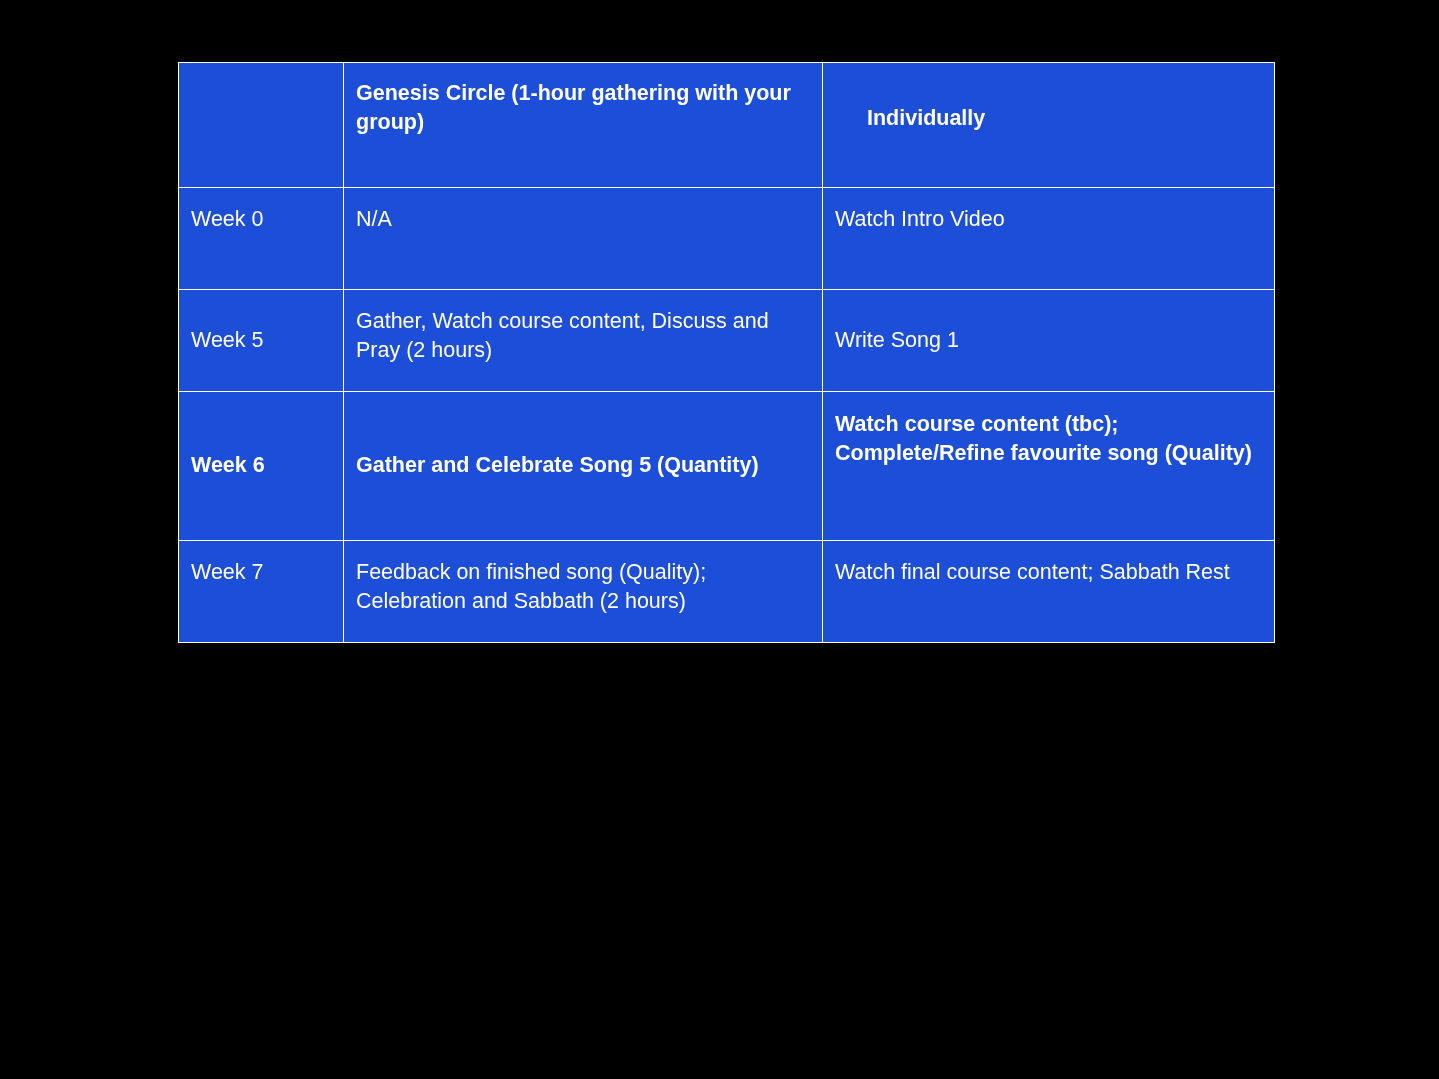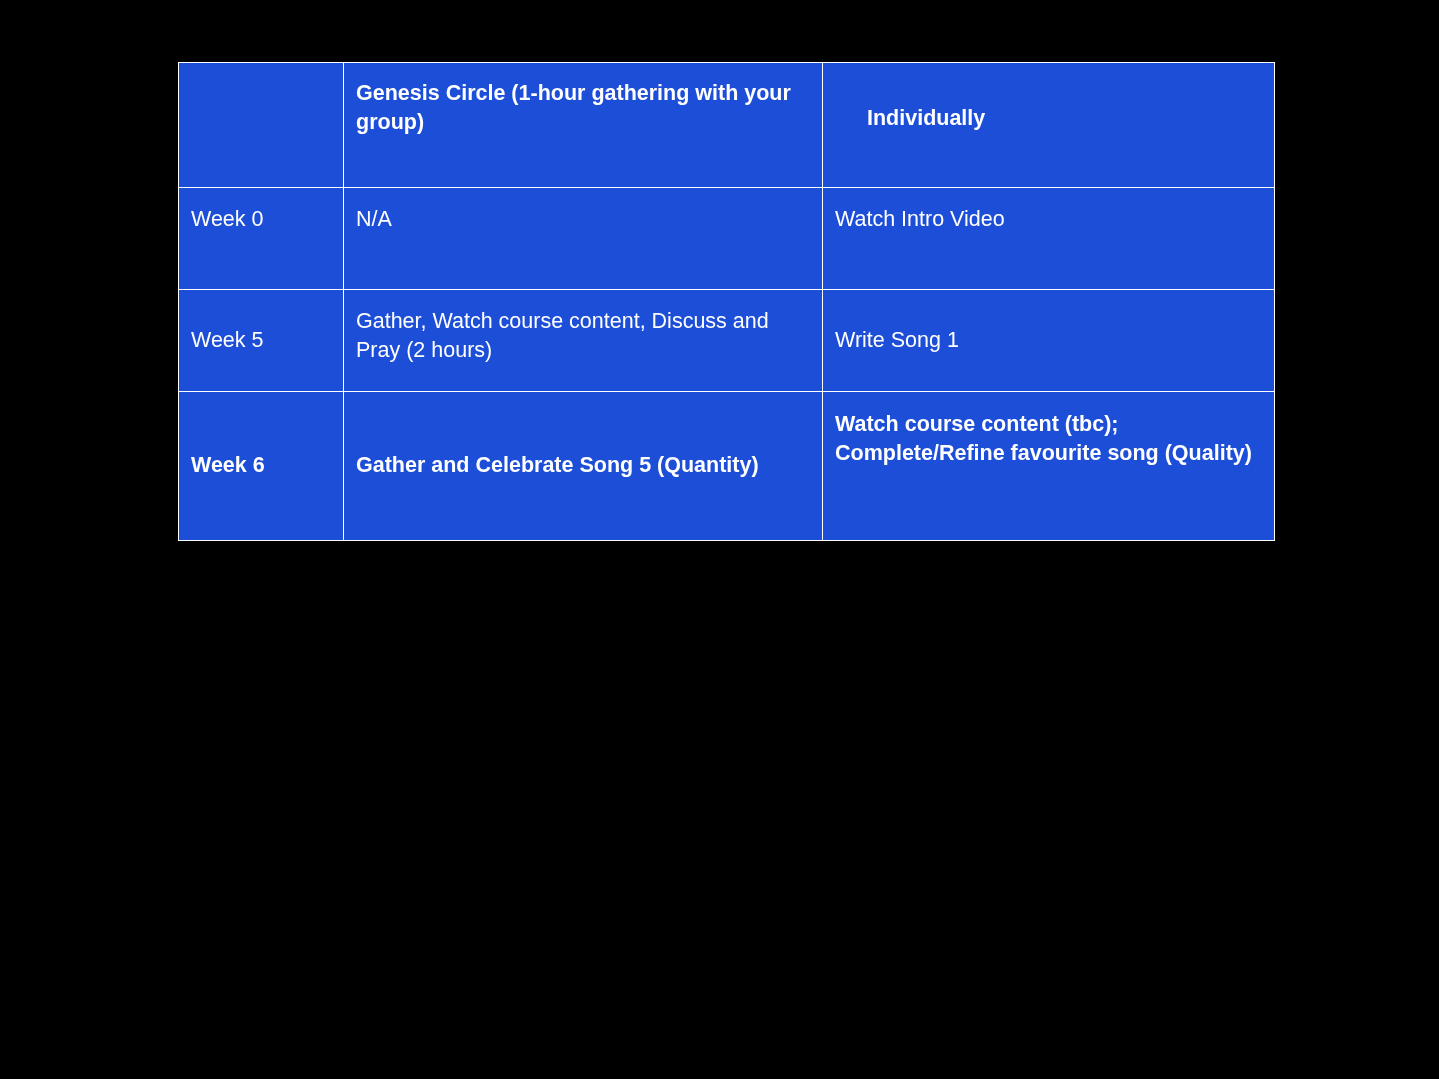--- a/index.html
+++ b/index.html
@@ -98,16 +98,21 @@
 
 
 
 
         <tr class="r6">
           <td class="week">Week 6</td>
           <td class="gc">Gather and Celebrate Song 5 (Quantity)</td>
           <td class="ind">Watch course content (tbc); Complete/Refine favourite song (Quality)</td>
         </tr>
 
+        <tr class="r7">
+          <td class="week">Week 7</td>
+          <td class="gc">Feedback on finished song (Quality); Celebration and Sabbath (2 hours)</td>
+          <td class="ind">Watch final course content; Sabbath Rest</td>
+        </tr>
       </tbody>
     </table>
   </div>
 </div>
 
 </body></html>

